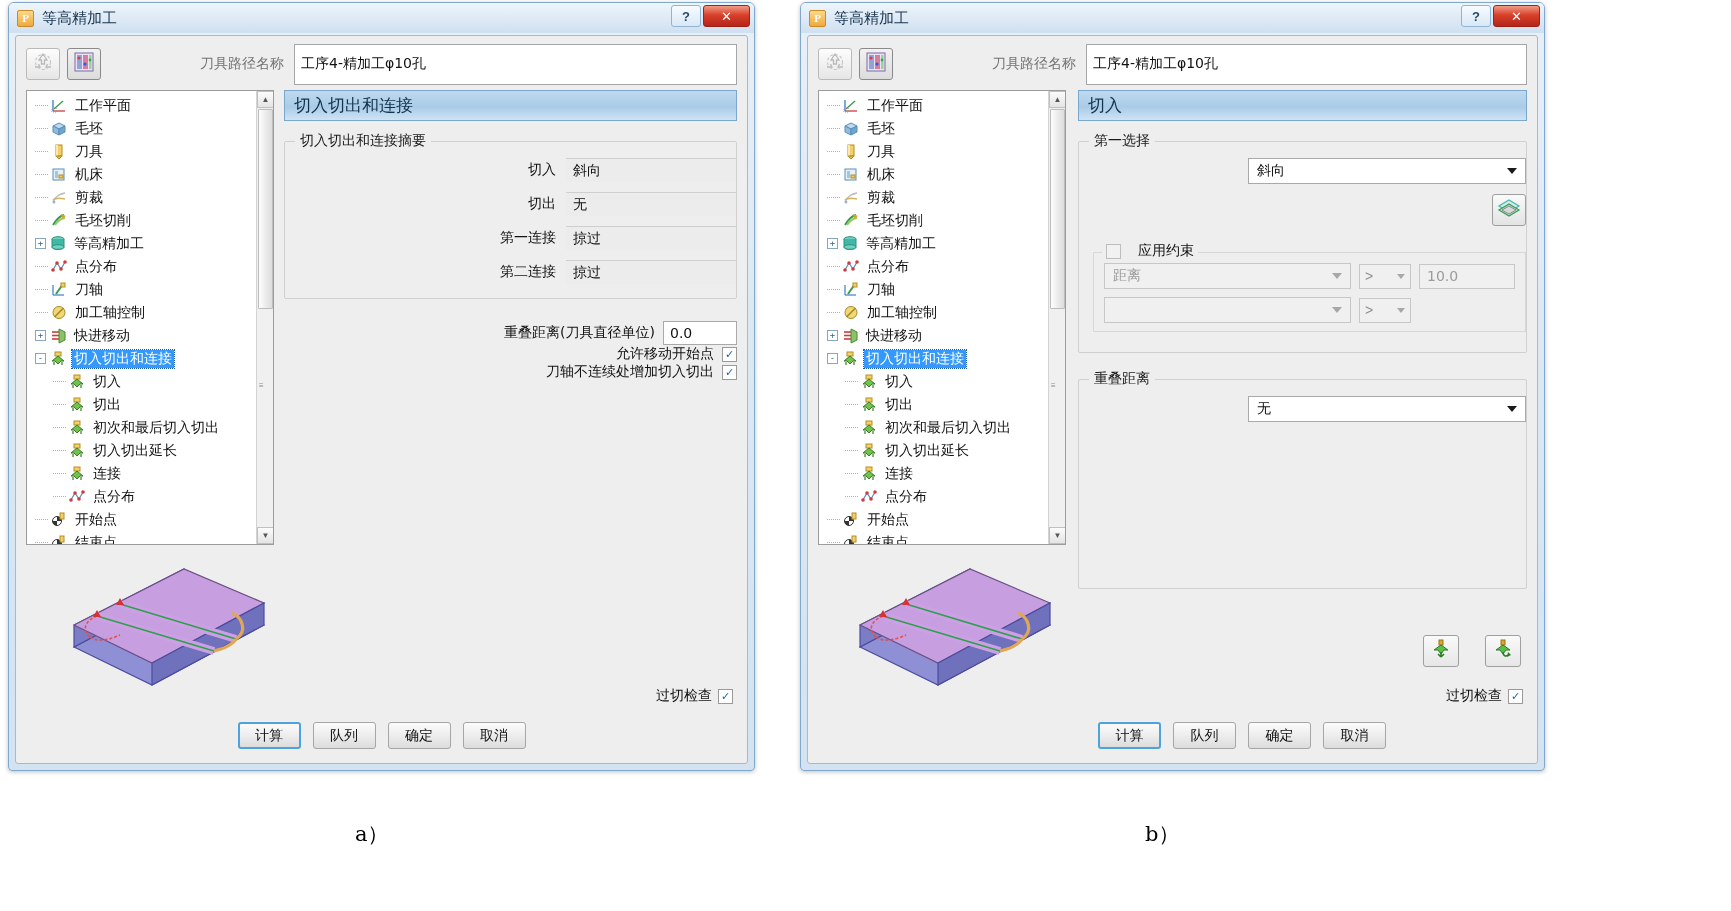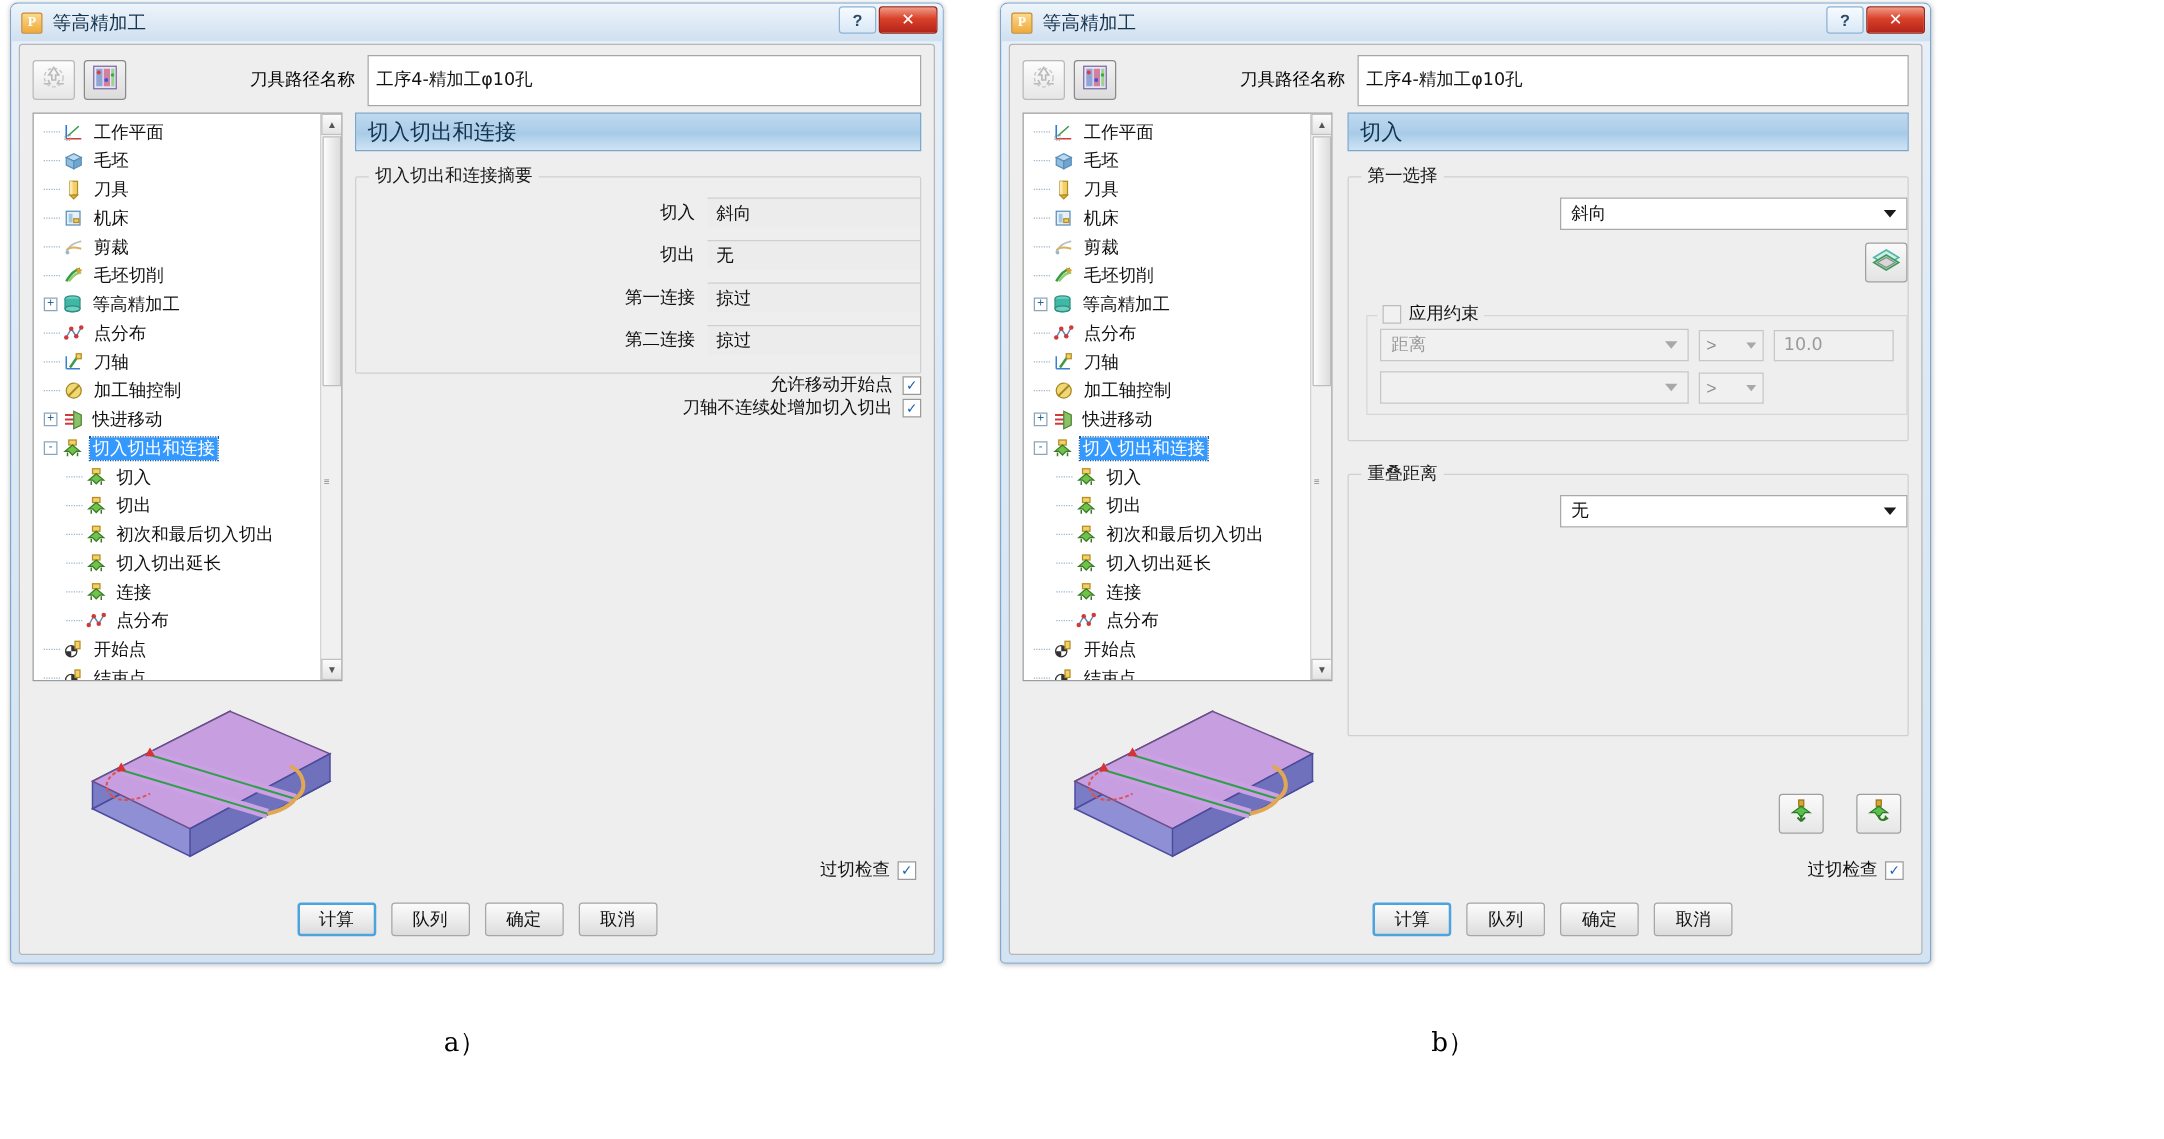--- a/index.html
+++ b/index.html
@@ -73,21 +73,21 @@
     display: flex; align-items: center;
   }
   .tool-btn {
     width: 34px; height: 32px; border-radius: 3px;
     border: 1px solid #b9b9b9;
     background: linear-gradient(to bottom,#fdfdfd,#e6e6e6);
     display:flex; align-items:center; justify-content:center; margin-right: 7px;
   }
   .tool-btn.active { border-color:#8a8a8a; background: linear-gradient(to bottom,#f2f2f2,#dcdcdc); }
   .path-label {
-    margin-left: 92px; font-size: 14px; color: #000000;
+    margin-left: 92px; font-size: 14px; color: #737373;
     font-family: "DejaVu Sans", sans-serif; white-space: nowrap;
   }
   .path-input {
     margin-left: 10px; flex: 1; height: 41px;
     background: #ffffff; border: 1px solid #a6a6a6;
     display:flex; align-items:center; padding-left: 6px;
     font-size: 14px; color:#111;
     font-family: "DejaVu Sans", sans-serif;
   }
 
@@ -232,21 +232,21 @@
   .opbtn {
     width: 36px; height: 32px; border:1px solid #9f9f9f; border-radius:3px;
     background: linear-gradient(to bottom,#fafafa,#e6e6e6);
     display:flex;align-items:center;justify-content:center;
   }
   .sub-constraint {
     position:relative; border:1px solid #d7d7d7; margin-top: 26px; padding: 10px 10px 8px 10px;
   }
   .sub-constraint .legend2 {
     position:absolute; top:-11px; left: 8px; background:#eeeeee; padding:0 4px;
-    display:flex; align-items:center; gap:6px;
+    display:flex; align-items:center; gap:17px;
     font-size:14px; color:#111; font-family:"DejaVu Sans", sans-serif;
   }
   .con-row { display:flex; align-items:center; gap: 8px; margin-bottom: 8px; }
   .op-combo {
     width: 52px; height: 25px; background:#f0f0f0; border:1px solid #c7c7c7;
     display:flex; align-items:center; justify-content:space-between; padding: 0 5px;
     font-size: 14px; color:#8e8e8e; position:relative;
   }
   .op-combo .caret2 {
     width:0;height:0;border-left:4px solid transparent;border-right:4px solid transparent;
@@ -528,20 +528,24 @@
           <div class="field-row">
             <div class="flabel">第一连接</div>
             <div class="readout">掠过</div>
           </div>
           <div class="field-row" style="margin-bottom:0">
             <div class="flabel">第二连接</div>
             <div class="readout">掠过</div>
           </div>
         </div>
 
+        <div class="std-row" style="margin-top:22px">
+          <div class="slabel">重叠距离(刀具直径单位)</div>
+          <div class="numbox">0.0</div>
+        </div>
 
         <div class="std-row">
           <div class="slabel">允许移动开始点</div>
           <div class="cbox">✓</div>
         </div>
 
         <div class="std-row">
           <div class="slabel">刀轴不连续处增加切入切出</div>
           <div class="cbox">✓</div>
         </div>

